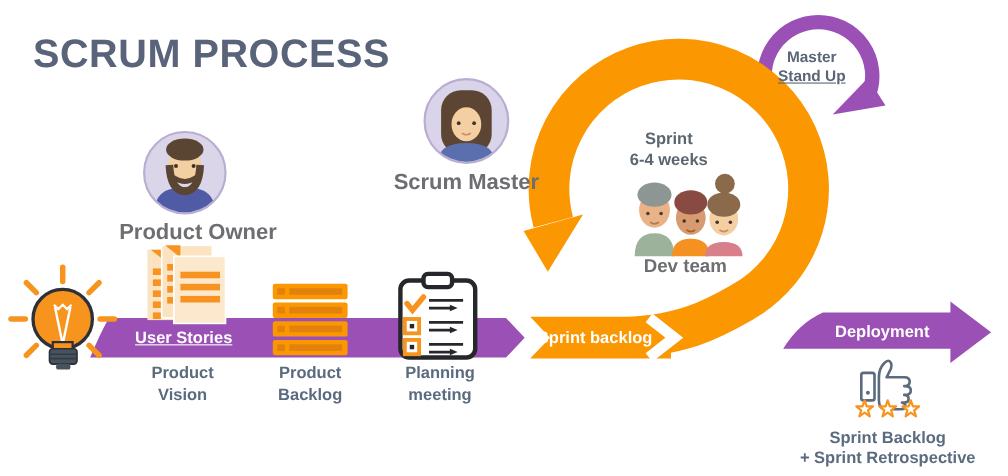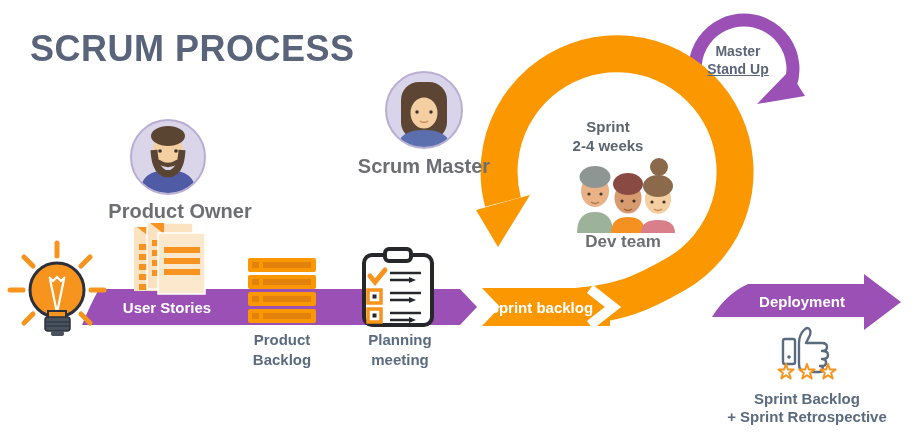--- a/index.html
+++ b/index.html
@@ -210,28 +210,29 @@
       <polygon transform="translate(807,372)" points="0,-8 1.9,-2.5 7.6,-2.5 3.1,1 4.7,6.5 0,3.2 -4.7,6.5 -3.1,1 -7.6,-2.5 -1.9,-2.5"></polygon>
       <polygon transform="translate(828,372)" points="0,-8 1.9,-2.5 7.6,-2.5 3.1,1 4.7,6.5 0,3.2 -4.7,6.5 -3.1,1 -7.6,-2.5 -1.9,-2.5"></polygon>
     </g>
   </svg>
 
   <div class="title">SCRUM PROCESS</div>
 
   <div class="lbl role-lbl" style="left:100px;top:198px;width:160px;">Product Owner</div>
   <div class="lbl role-lbl" style="left:344px;top:153px;width:160px;">Scrum Master</div>
 
-  <div class="lbl band-lbl" style="left:97px;top:298px;width:140px;">User Stories</div>
+  <div class="lbl band-lbl" style="left:97px;top:298px;width:140px;text-decoration:underline;">User Stories</div>
+  <div class="lbl cap-lbl" style="left:121px;top:330px;width:90px;">Product Vision</div>
   <div class="lbl cap-lbl" style="left:242px;top:330px;width:80px;">Product Backlog</div>
   <div class="lbl cap-lbl" style="left:356px;top:330px;width:88px;">Planning meeting</div>
   <div class="lbl band-lbl" style="left:470px;top:298px;width:142px;">Sprint backlog</div>
   <div class="lbl band-lbl" style="left:732px;top:292px;width:140px;text-align:center;">Deployment</div>
 
   <div class="lbl sprint-lbl" style="left:558px;top:117px;width:100px;">Sprint</div>
-  <div class="lbl sprint-lbl" style="left:558px;top:136px;width:100px;">2-4 weeks</div>
+  <div class="lbl sprint-lbl" style="left:558px;top:136px;width:100px;">6-4 weeks</div>
   <div class="lbl devteam-lbl" style="left:553px;top:231px;width:140px;">Dev team</div>
 
   <div class="lbl standup-lbl" style="left:694px;top:42px;width:88px;">Master</div>
   <div class="lbl standup-lbl" style="left:694px;top:60px;width:88px;text-decoration:underline;">Stand Up</div>
 
   <div class="lbl cap-lbl" style="left:712px;top:389px;width:190px;">Sprint Backlog</div>
   <div class="lbl cap-lbl" style="left:712px;top:407px;width:190px;">+ Sprint Retrospective</div>
 
 </div>
 

